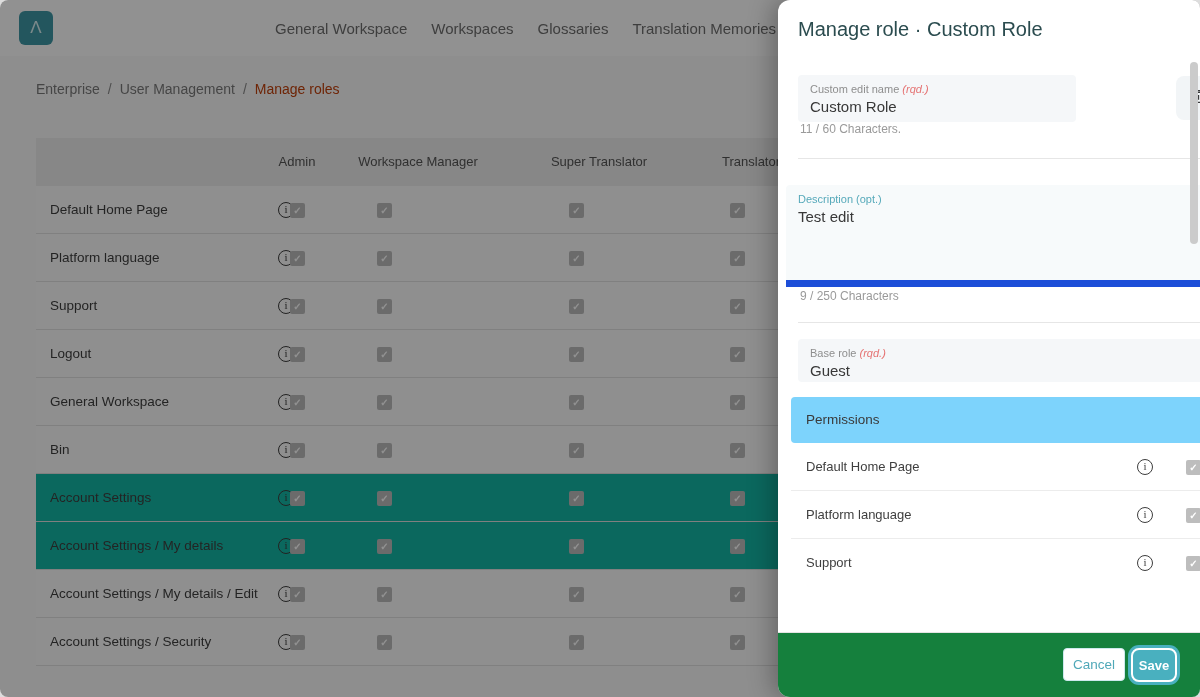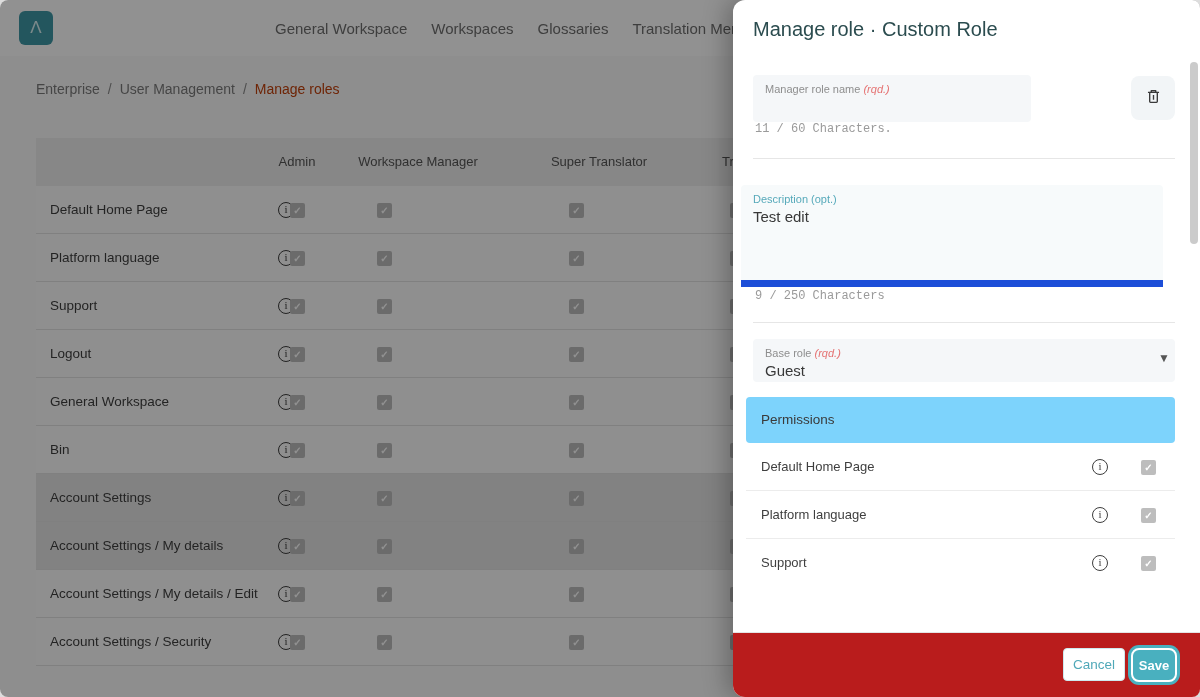--- a/index.html
+++ b/index.html
@@ -24,50 +24,50 @@
   .sep { color:#8a8a8a; }
 
   
   .table { position:absolute; left:36px; top:138px; width:1128px; }
   .thead { position:relative; height:48px; background:#ededed; }
   .th { position:absolute; top:0; height:48px; line-height:48px; font-size:13px; color:#555;
         transform:translateX(-50%); white-space:nowrap; }
   .th-0 { left:261px; } .th-1 { left:382px; } .th-2 { left:563px; }
   .th-3 { left:686px; transform:none; }
   .trow { position:relative; height:48px; background:#fbfbfb; border-bottom:1px solid #e2e2e2; }
-  .trow.shaded { background:#e5e5e5; }
+  .trow.shaded { background:#14b8a6; }
   .trow .rlabel { position:absolute; left:14px; top:0; line-height:47px; font-size:13.5px; color:#3f3f3f; }
   .info-icon { position:absolute; width:16px; height:16px; border:1.5px solid #3d3d3d;
                border-radius:50%; top:16px; text-align:center; cursor:pointer; }
   .info-icon::after { content:"i"; font-family:"Liberation Serif", serif; font-size:11px;
                       color:#3d3d3d; line-height:13px; display:block; }
   .trow .info-icon { left:242px; }
   .cb { position:absolute; top:17px; width:15px; height:15px; background:#bdbdbd;
         border-radius:2px; cursor:pointer; }
   .cb::after { content:"✓"; display:block; color:#ffffff; font-size:10px; line-height:15px;
                text-align:center; font-weight:bold; }
   .cb-0 { left:254px; } .cb-1 { left:341px; } .cb-2 { left:533px; } .cb-3 { left:694px; }
 
   
   .scrim { position:absolute; inset:0; background:rgba(0,0,0,0.43); z-index:10; }
 
   
-  .drawer { position:absolute; top:0; right:0; width:467px; height:697px; background:#ffffff;
+  .drawer { position:absolute; top:0; right:0; width:422px; height:697px; background:#ffffff;
             z-index:20; border-radius:12px 0 0 12px; box-shadow:-6px 0 24px rgba(0,0,0,0.28); }
   .drawer-title { position:absolute; left:20px; top:18px; font-size:20px; font-weight:400;
                   color:#2b4c4f; }
   .field { background:#f5f7f9; border-radius:4px; padding:8px 12px; }
   .field-label { font-size:11px; color:#8e8e8e; }
   .rqd { color:#e57272; font-style:italic; }
   .field-value { font-size:15px; color:#383838; margin-top:3px; }
   .name-field { position:absolute; left:20px; top:75px; width:278px; height:47px; }
   .trash-btn { position:absolute; left:398px; top:76px; width:44px; height:44px;
                background:#f2f5f7; border:none; border-radius:8px; cursor:pointer;
                display:flex; align-items:center; justify-content:center; }
-  .counter { position:absolute; font-size:12px; color:#9a9a9a;font-family:Liberation Mono, monospace; }
+  .counter { position:absolute; font-size:12px; color:#9a9a9a; }
   .counter-name { left:22px; top:122px; }
   .divider { position:absolute; left:20px; width:422px; height:1px; background:#e6e6e6; }
   .div-1 { top:158px; } .div-2 { top:322px; }
   .desc-field { position:absolute; left:8px; top:185px; width:422px; height:102px;
                 background:#f7fafb; border-radius:4px 4px 0 0; border-bottom:7px solid #1d4ed8; }
   .desc-label { color:#56a9ba; }
   .counter-desc { left:22px; top:289px; }
   .base-field { position:absolute; left:20px; top:339px; width:422px; height:43px; }
   .caret { position:absolute; left:425px; top:351px; font-size:12px; color:#555; cursor:pointer; }
   .perm-header { position:absolute; left:13px; top:397px; width:429px; height:46px;
@@ -78,21 +78,21 @@
   .perm-row:last-child { border-bottom:none; }
   .perm-row .plabel { position:absolute; left:15px; line-height:48px; font-size:13px; color:#3f3f3f; }
   .perm-row .info-icon { left:346px; }
   .perm-row .cb { left:395px; }
 
   .sb-track { position:absolute; right:2px; top:2px; width:8px; height:693px; }
   .sb-thumb { position:absolute; top:60px; width:8px; height:182px; background:#cbcbcb;
               border-radius:4px; cursor:grab; }
 
   .drawer-footer { position:absolute; left:0; right:0; bottom:0; height:65px;
-                   border-top:1px solid #e4e4e4; background:#b91c1c; border-radius:0 0 0 12px; }
+                   border-top:1px solid #e4e4e4; background:#15803d; border-radius:0 0 0 12px; }
   .btn-cancel { position:absolute; right:75px; top:15px; width:62px; height:33px;
                 background:#ffffff; border:1px solid #cde9ee; border-radius:4px;
                 color:#4fa8b8; font-size:13.5px; cursor:pointer;
                 font-family:"Liberation Sans", sans-serif; }
   .btn-save { position:absolute; right:23px; top:15px; width:46px; height:34px;
               background:#49b0bf; border:2px solid #ffffff; box-shadow:0 0 0 3px #49b0bf;
               border-radius:8px; color:#ffffff; font-size:13px; font-weight:bold;
               cursor:pointer; font-family:"Liberation Sans", sans-serif; }
 </style>
 </head>
@@ -212,23 +212,24 @@
       </div>
   </div>
 
   <div class="scrim"></div>
 
   <aside class="drawer">
     <h1 class="drawer-title">Manage role · Custom Role</h1>
 
     <div class="field name-field">
       <div class="field-label">
-        <span>Manager role name</span>
+        <span>Custom edit name</span>
         <em class="rqd">(rqd.)</em>
       </div>
+      <div class="field-value">Custom Role</div>
     </div>
 
     <button class="trash-btn">
       <span>
         <svg width="19" height="19" viewBox="0 0 24 24" fill="none" stroke="#3a3a3a" stroke-width="1.7">
           <path d="M5 6.8h14"></path>
           <path d="M9.3 6.8V4.6h5.4v2.2"></path>
           <rect x="7.2" y="6.8" width="9.6" height="12.6" rx="1"></rect>
           <path d="M12 10.2v5.8"></path>
         </svg>

